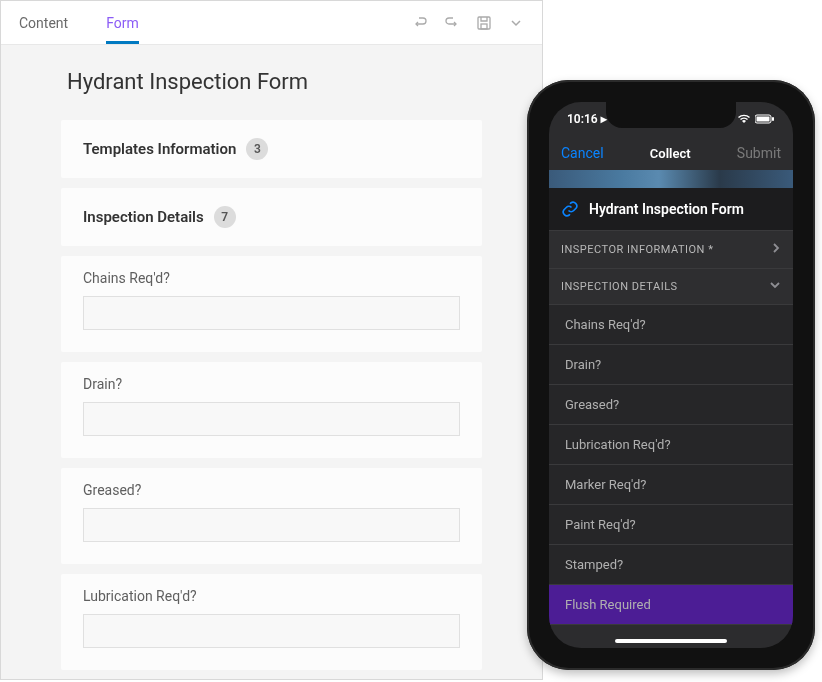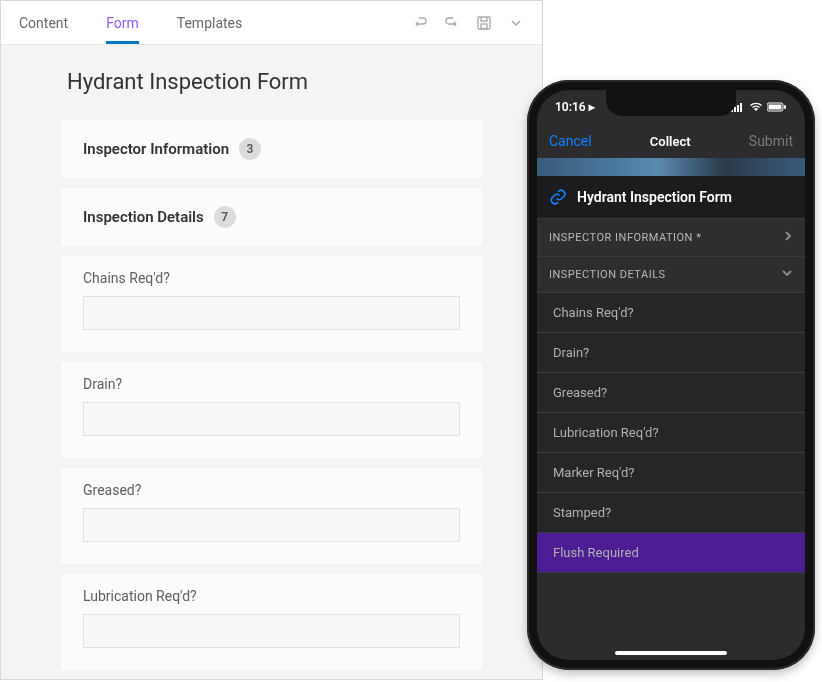--- a/index.html
+++ b/index.html
@@ -116,21 +116,21 @@
     }
     
     .phone {
       position: absolute;
       right: 7px;
       top: 80px;
       width: 288px;
       height: 590px;
       border-radius: 42px;
       background: #111;
-      padding: 10px;
+      padding: 22px;
       box-shadow: inset 0 0 0 2px #2b2b2b, 0 4px 10px rgba(0,0,0,0.25);
     }
     .screen {
       width: 100%; height: 100%;
       border-radius: 32px;
       background: #2c2c2e;
       overflow: hidden;
       position: relative;
     }
     .notch {
@@ -208,21 +208,20 @@
       border-radius: 3px;
     }
   </style>
 </head>
 <body>
 
 <div class="desktop-panel">
   <div class="tabs-bar">
     <div class="tab">Content</div>
     <div class="tab active">Form</div>
-    <div class="tab">Templates</div>
     <div class="toolbar-icons">
       <span class="ico">
         <svg viewBox="0 0 16 16" fill="none" stroke="currentColor" stroke-width="1.3">
             <path d="M4 9 H11 a3 3 0 0 0 0-6 H7"></path>
             <path d="M6 7 L4 9 L6 11"></path>
           </svg>
       </span>
       <span class="ico">
         <svg viewBox="0 0 16 16" fill="none" stroke="currentColor" stroke-width="1.3">
             <path d="M12 9 H5 a3 3 0 0 1 0-6 H9"></path>
@@ -241,21 +240,21 @@
             <path d="M4 6 L8 10 L12 6"></path>
           </svg>
       </span>
     </div>
   </div>
   <div class="form-scroll">
     <div class="form-title">Hydrant Inspection Form</div>
 
     <div class="section-card">
       <div class="section-head">
-        <span>Inspector Information</span>
+        <span>Templates Information</span>
         <span class="badge">3</span>
       </div>
     </div>
 
     <div class="section-card">
       <div class="section-head">
         <span>Inspection Details</span>
         <span class="badge">7</span>
       </div>
     </div>
@@ -330,17 +329,18 @@
         <svg width="12" height="10" viewBox="0 0 12 10" fill="none" stroke="currentColor" stroke-width="1.8">
             <path d="M2 3 L6 7 L10 3"></path>
           </svg>
       </span>
     </div>
     <div class="field-row">Chains Req'd?</div>
     <div class="field-row">Drain?</div>
     <div class="field-row">Greased?</div>
     <div class="field-row">Lubrication Req'd?</div>
     <div class="field-row">Marker Req'd?</div>
+    <div class="field-row">Paint Req'd?</div>
     <div class="field-row">Stamped?</div>
     <div class="field-row sep">Flush Required</div>
     <div class="home-indicator"></div>
   </div>
 </div>
 
 </body></html>

